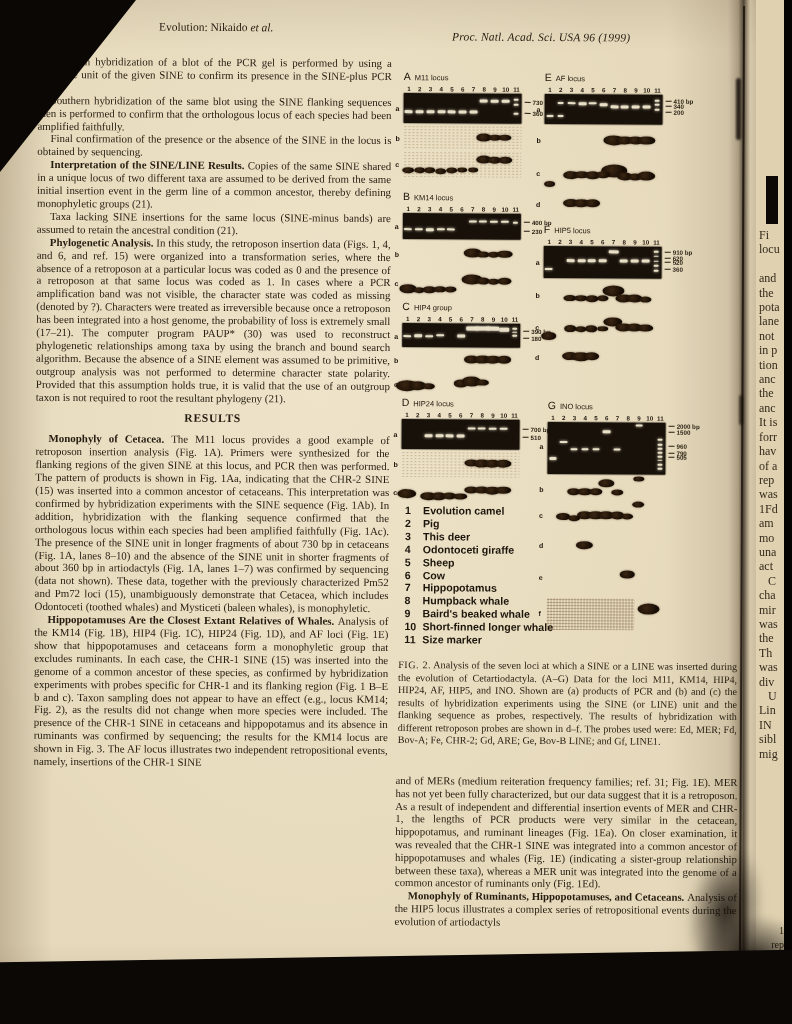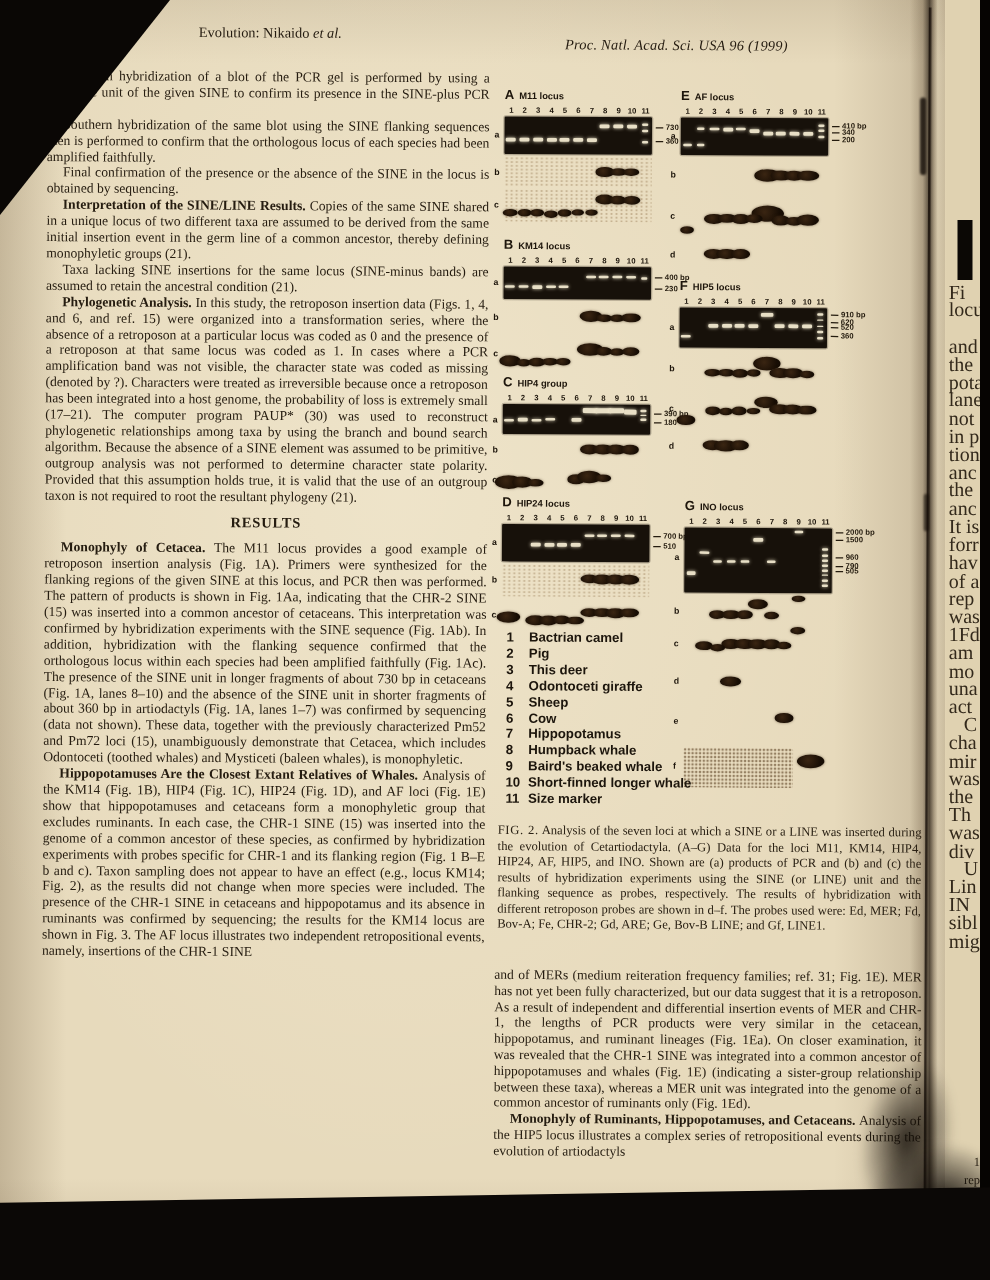--- a/index.html
+++ b/index.html
@@ -21,21 +21,21 @@
   .results-heading{text-align:center;font-weight:bold;font-size:11.6px;letter-spacing:.7px;
                    margin:9px 0 7px;text-indent:0;}
   .rightcol{position:absolute;left:400px;top:772px;width:342px;font-size:10.8px;line-height:12.8px;
             text-align:justify;color:#251c10;}
   .caption{position:absolute;left:402px;top:657px;width:339px;font-size:10.1px;line-height:12.5px;
            text-align:justify;color:#2a2114;}
   .caption .capfig{letter-spacing:.5px;}
 
   
   .panel{position:absolute;width:162px;}
-  .panel-title{font-family:"Liberation Sans",sans-serif;font-weight:bold;margin-bottom:1px;white-space:nowrap;color:#1d150b;}
+  .panel-title{font-family:"Liberation Sans",sans-serif;font-weight:normal;margin-bottom:1px;white-space:nowrap;color:#1d150b;}
   .panel-letter{font-size:10.5px;margin-right:4px;}
   .panel-locus{font-size:7.5px;}
   .lane-nums{width:118px;display:flex;margin-bottom:1px;font-family:"Liberation Sans",sans-serif;
              font-weight:bold;font-size:6.2px;color:#1d150b;}
   .lane-nums span{flex:1;text-align:center;}
   .grow{position:relative;width:118px;margin-bottom:2px;}
   .grow .row-label{position:absolute;left:-8px;top:40%;font-family:"Liberation Sans",sans-serif;
                    font-weight:bold;font-size:7px;color:#1d150b;}
   .gel{background:#17110a;border-radius:1px;box-shadow:0 0 0 1px rgba(20,12,5,.25);}
   .band{position:absolute;background:#e8dfc6;border-radius:1px;box-shadow:0 0 3px rgba(252,243,214,.9);}
@@ -62,21 +62,21 @@
         background:linear-gradient(90deg, rgba(40,26,12,0), rgba(50,32,14,.22) 34%, rgba(22,13,5,.65) 52%,
         rgba(40,26,12,.22) 64%, rgba(245,235,205,.28) 74%, rgba(40,26,12,0));}
   #foldline{left:741px;top:6px;width:2px;height:946px;background:rgba(17,10,4,.75);filter:blur(.4px);
             transform:rotate(.25deg);z-index:5;}
   #foldmark1{left:736px;top:78px;width:5px;height:62px;background:rgba(15,9,4,.8);filter:blur(1px);
              border-radius:3px;z-index:5;}
   #foldmark2{left:739px;top:395px;width:4px;height:30px;background:rgba(15,9,4,.6);filter:blur(1px);
              border-radius:3px;z-index:5;}
   #sliver{left:756px;top:0;width:30px;height:1024px;background:#e0d2b1;z-index:4;}
   #sliver-frags{position:absolute;left:3px;top:228px;font-family:"Liberation Serif",serif;
-                font-size:16px;line-height:14.4px;color:#33291b;white-space:pre;}
+                font-size:12px;line-height:14.4px;color:#33291b;white-space:pre;}
   #sliver-mark{left:766px;top:176px;width:12px;height:48px;background:#0b0805;z-index:5;}
   #frag-bottom{left:758px;top:924px;width:26px;font-size:10px;line-height:14px;color:#33291b;
                font-family:"Liberation Serif",serif;z-index:5;}
   #rightblack{left:784px;top:0;width:8px;height:1024px;background:#060402;z-index:7;}
   #smudge1{left:688px;top:845px;width:75px;height:135px;transform:rotate(9deg);filter:blur(4px);z-index:6;
            background:radial-gradient(ellipse, rgba(14,9,4,.85), rgba(14,9,4,0) 70%);}
   #smudge2{left:696px;top:915px;width:115px;height:95px;filter:blur(3px);z-index:6;
            background:radial-gradient(ellipse, rgba(10,6,3,.95), rgba(10,6,3,0) 72%);}
   #bottombar{left:-12px;top:956px;width:816px;height:84px;background:#0b0806;
              transform:rotate(-.9deg);z-index:8;}
@@ -561,21 +561,21 @@
             <span class="row-label">f</span>
             <div class="strip" style="left: 0px; top: 4px; width: 88px; height: 32px;"></div>
             <i class="blob" style="left: 90.9091px; top: 8.5px; width: 22px; height: 11px;"></i>
           </div>
         </div>
       </div>
 
     <div class="species" id="species">
         <div class="srow">
           <span class="num">1</span>
-          <span>Bactrian camel</span>
+          <span>Evolution camel</span>
         </div>
         <div class="srow">
           <span class="num">2</span>
           <span>Pig</span>
         </div>
         <div class="srow">
           <span class="num">3</span>
           <span>This deer</span>
         </div>
         <div class="srow">

